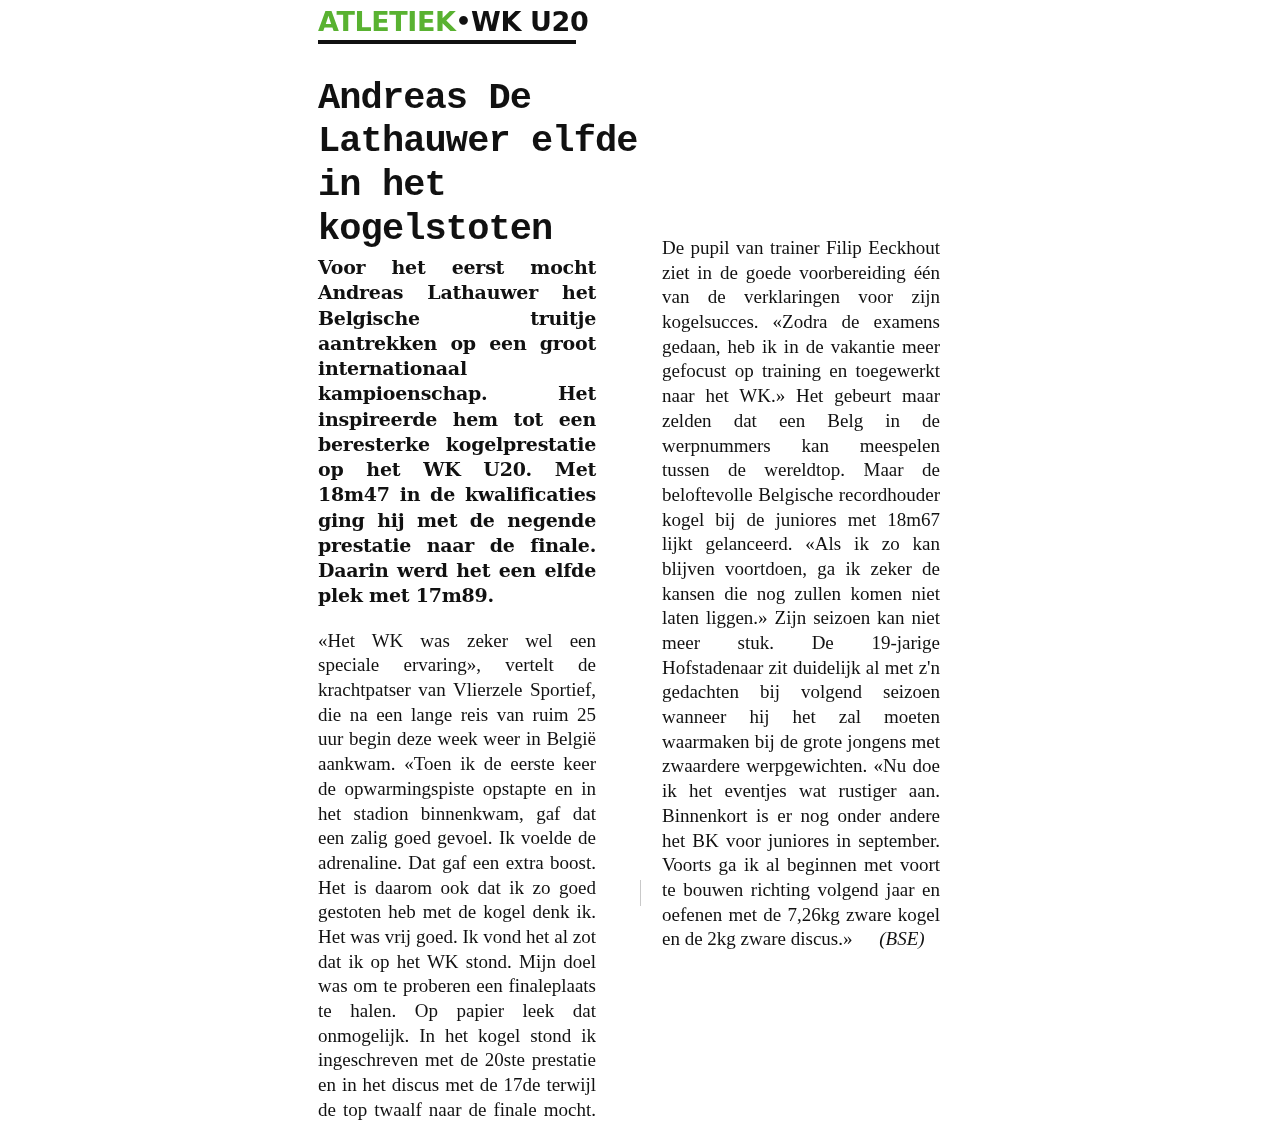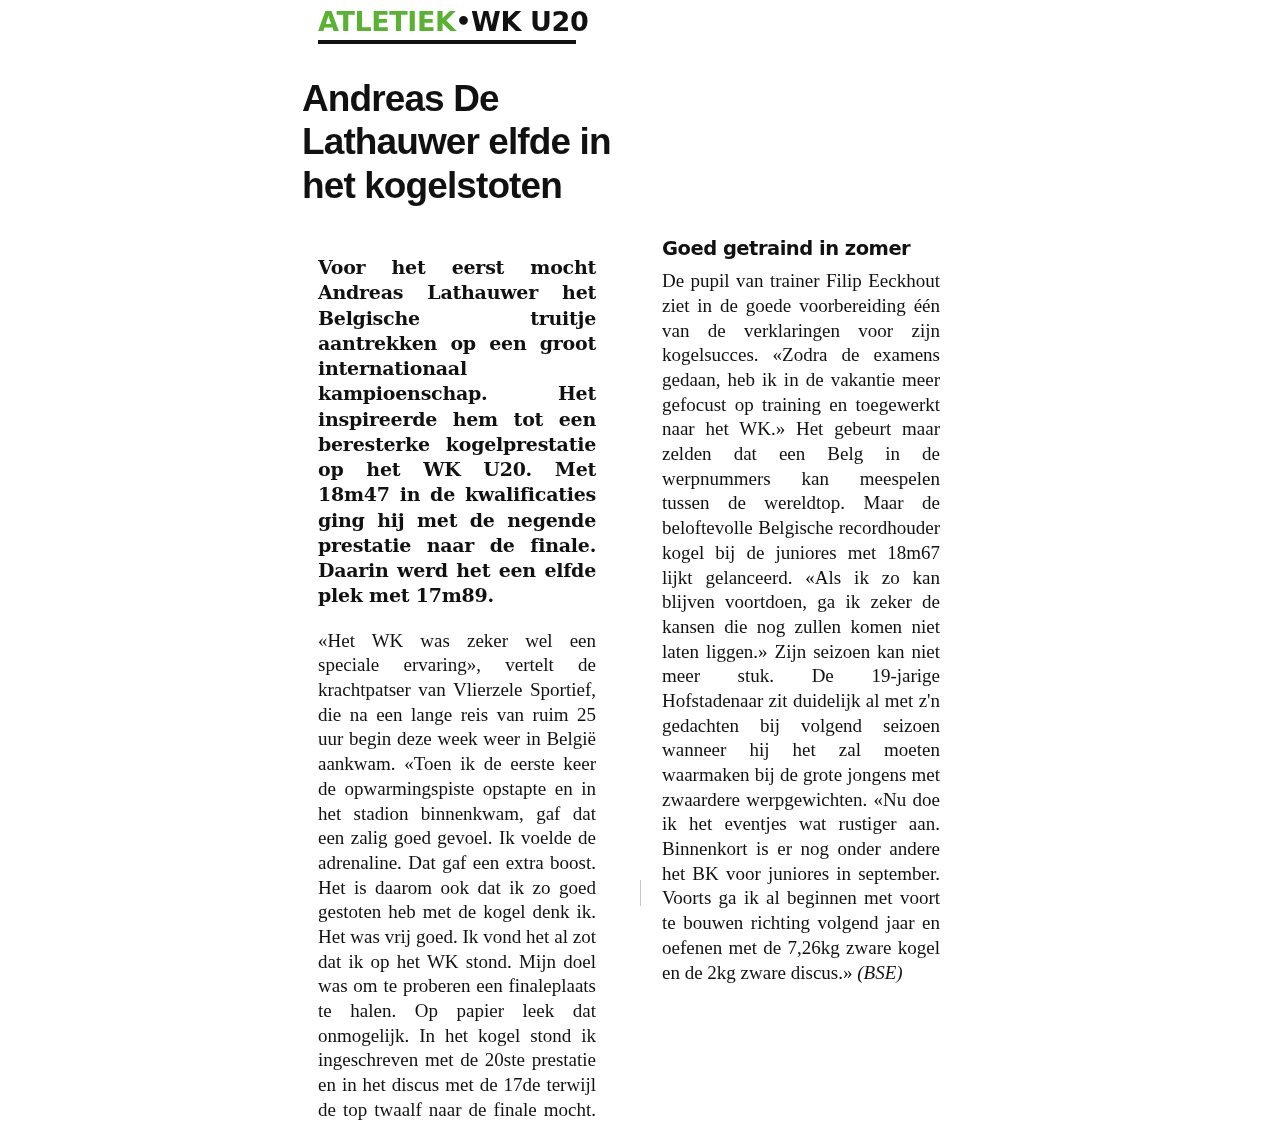--- a/index.html
+++ b/index.html
@@ -46,24 +46,24 @@
   .kicker .event { color: #111111; }
   .kicker-rule {
     margin-top: 4px;
     border-bottom: 4px solid #111111;
     width: 258px;
   }
 
   
   .headline {
     position: absolute;
-    left: 302px;
+    left: 318px;
     top: 52px;
     width: 330px;
-    font-family: Liberation Sans, sans-serif;
+    font-family: Liberation Mono, monospace;
     font-weight: bold;
     font-size: 37px;
     line-height: 1.18;
     letter-spacing: -0.9px;
     color: #111111;
   }
 
   
   .col {
     position: absolute;
@@ -96,20 +96,21 @@
   .subhead {
     font-family: "DejaVu Sans", sans-serif;
     font-weight: bold;
     font-size: 19.5px;
     letter-spacing: -0.5px;
     margin: 0 0 8px 0;
     color: #111111;
   }
   .byline {
     font-style: italic;
+    margin-left: 22px;
   }
   .col-rule {
     position: absolute;
     left: 640px;
     top: 880px;
     width: 1px;
     height: 26px;
     background: #c9c9c9;
   }
 </style>
@@ -128,17 +129,16 @@
   <h1 class="headline">Andreas De Lathauwer elfde in het kogelstoten</h1>
 
   <div class="col col-left">
     <p class="lead">Voor het eerst mocht Andreas Lathauwer het Belgische truitje aantrekken op een groot internationaal kampioenschap. Het inspireerde hem tot een beresterke kogelprestatie op het WK U20. Met 18m47 in de kwalificaties ging hij met de negende prestatie naar de finale. Daarin werd het een elfde plek met 17m89.</p>
     <p class="body-p">«Het WK was zeker wel een speciale ervaring», vertelt de krachtpatser van Vlierzele Sportief, die na een lange reis van ruim 25 uur begin deze week weer in België aankwam. «Toen ik de eerste keer de opwarmingspiste opstapte en in het stadion binnenkwam, gaf dat een zalig goed gevoel. Ik voelde de adrenaline. Dat gaf een extra boost. Het is daarom ook dat ik zo goed gestoten heb met de kogel denk ik. Het was vrij goed. Ik vond het al zot dat ik op het WK stond. Mijn doel was om te proberen een finaleplaats te halen. Op papier leek dat onmogelijk. In het kogel stond ik ingeschreven met de 20ste prestatie en in het discus met de 17de terwijl de top twaalf naar de finale mocht. Maar het is toch gelukt in het kogel. Daar ben ik heel tevreden over. In het discus was het ietsje minder met slechts 51m01. Daar zat de finale er niet in, maar ik vond het niet slecht. Het is gelukt om één finaleplaats te halen en daar mag ik fier op zijn», stipt hij terecht aan.</p>
   </div>
 
   <div class="col-rule"></div>
 
   <div class="col col-right">
-    <h2 class="subhead">Goed getraind in zomer</h2>
     <p class="body-p"><span>De pupil van trainer Filip Eeckhout ziet in de goede voorbereiding één van de verklaringen voor zijn kogelsucces. «Zodra de examens gedaan, heb ik in de vakantie meer gefocust op training en toegewerkt naar het WK.» Het gebeurt maar zelden dat een Belg in de werpnummers kan meespelen tussen de wereldtop. Maar de beloftevolle Belgische recordhouder kogel bij de juniores met 18m67 lijkt gelanceerd. «Als ik zo kan blijven voortdoen, ga ik zeker de kansen die nog zullen komen niet laten liggen.» Zijn seizoen kan niet meer stuk. De 19-jarige Hofstadenaar zit duidelijk al met z'n gedachten bij volgend seizoen wanneer hij het zal moeten waarmaken bij de grote jongens met zwaardere werpgewichten. «Nu doe ik het eventjes wat rustiger aan. Binnenkort is er nog onder andere het BK voor juniores in september. Voorts ga ik al beginnen met voort te bouwen richting volgend jaar en oefenen met de 7,26kg zware kogel en de 2kg zware discus.» </span><span class="byline">(BSE)</span></p>
   </div>
 
 </div>
 
 </body></html>

